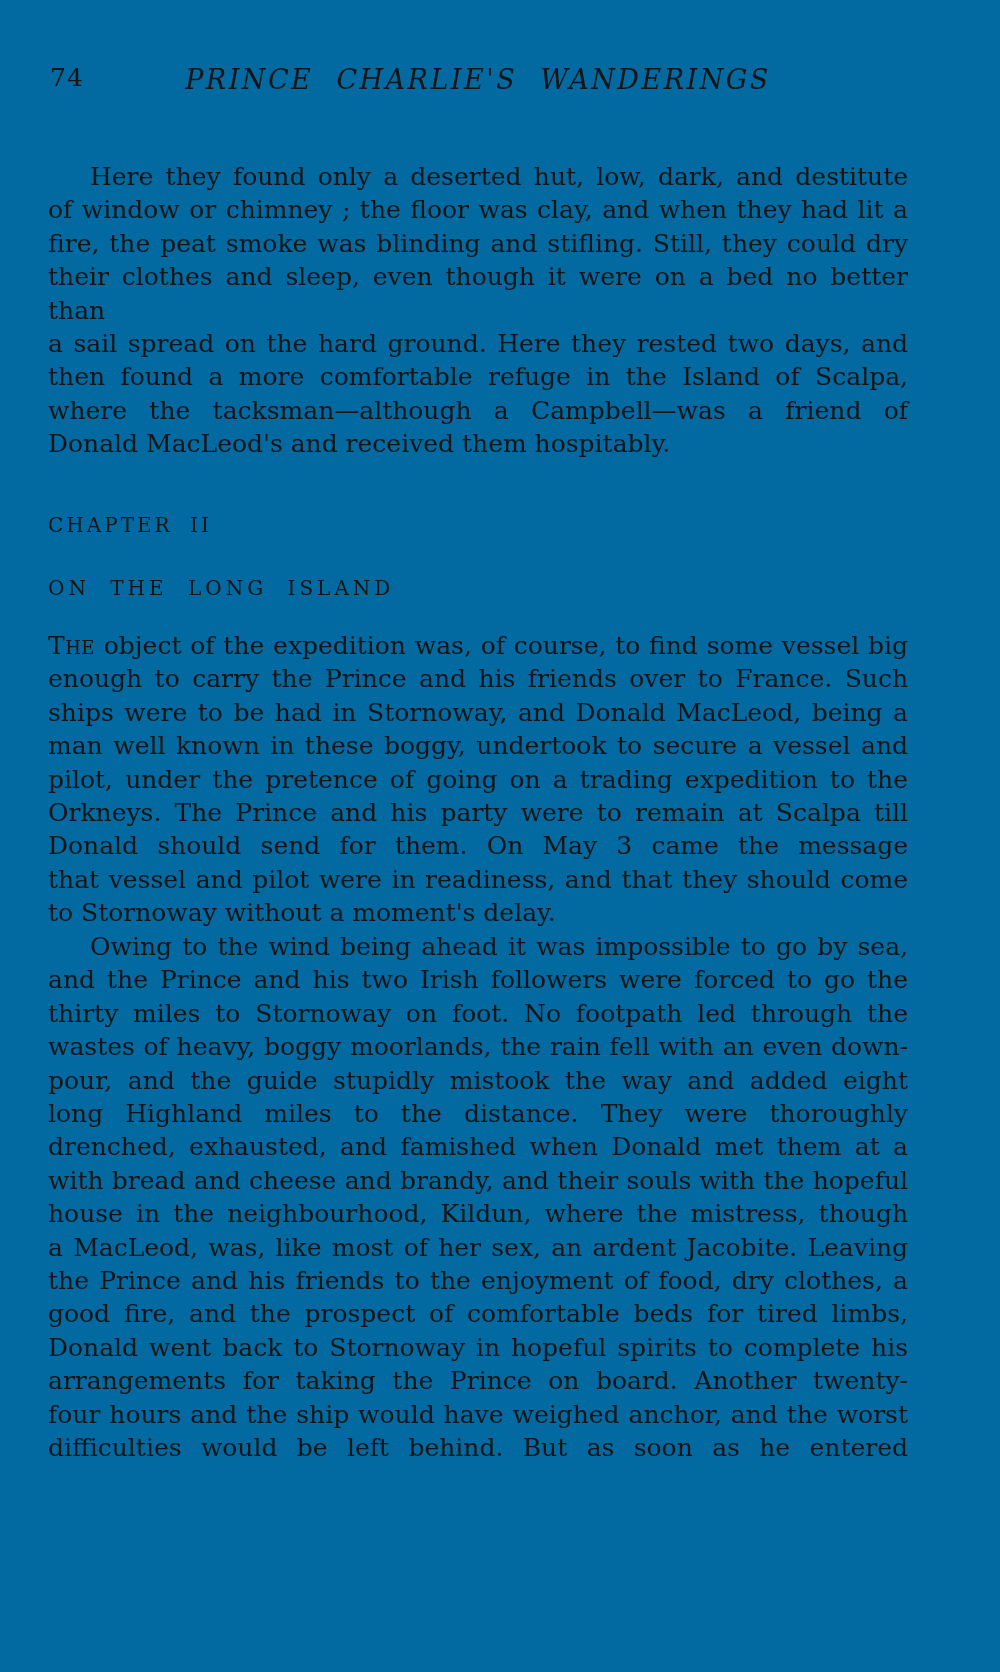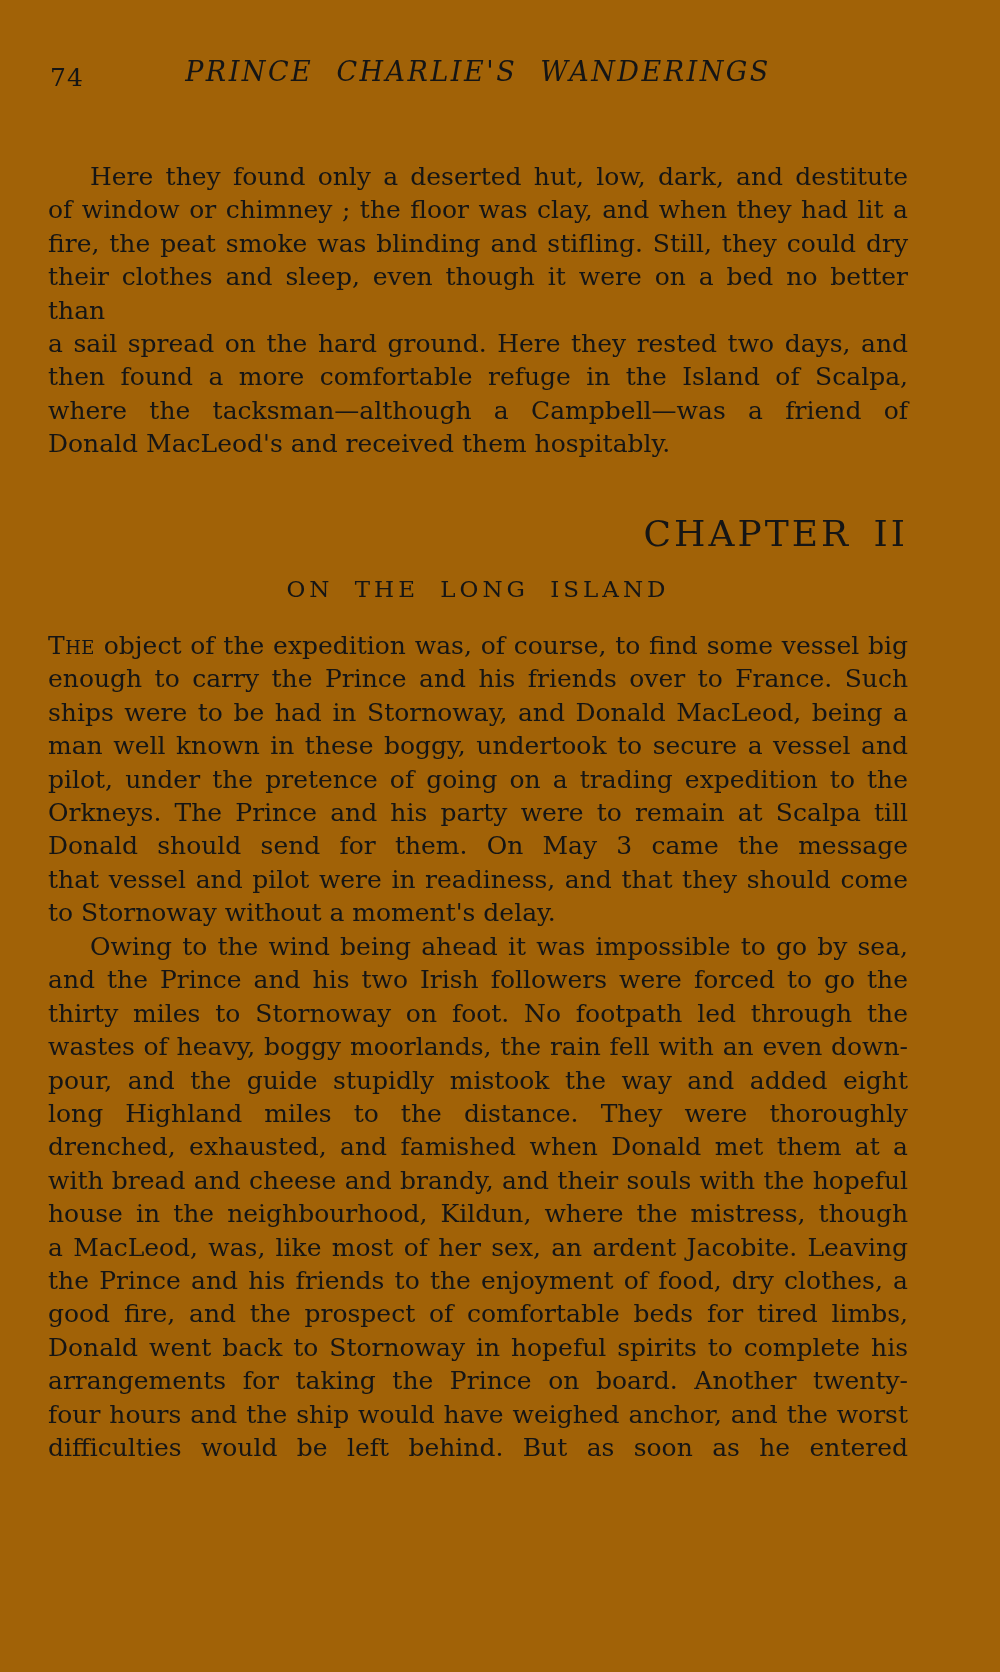--- a/index.html
+++ b/index.html
@@ -11,21 +11,21 @@
     width: 1000px;
     height: 1672px;
     position: relative;
     font-family: "DejaVu Serif", serif;
     color: #151515;
     overflow: hidden;
   }
   .sheet {
     position: absolute;
     inset: 0;
-    background: #a16207;
+    background: #0369a1;
   }
   .header {
     position: absolute;
     top: 56px;
     left: 48px;
     width: 860px;
     height: 40px;
   }
   .pagenum {
     position: absolute;
@@ -34,20 +34,21 @@
     font-size: 25px;
     letter-spacing: 1px;
   }
   .running-title {
     text-align: center;
     font-style: italic;
     font-size: 27px;
     letter-spacing: 2.5px;
     word-spacing: 12px;
     white-space: nowrap;
+    margin-top: 8px;
   }
   .para {
     position: absolute;
     left: 48px;
     width: 860px;
     font-size: 25px;
     line-height: 33.4px;
   }
   #para1 { top: 116px; margin-top: 44px; }
   #para2 { top: 629px; }
@@ -59,32 +60,32 @@
     white-space: normal;
   }
   .line.lastline { text-align-last: left; }
   .line.indent  { padding-left: 42px; }
   .lead-caps { font-variant: small-caps; letter-spacing: 0.5px; }
   .chapter-heading {
     position: absolute;
     top: 513px;
     left: 48px;
     width: 860px;
-    text-align: right;
-    font-size: 36px;
+    text-align: left;
+    font-size: 20px;
     letter-spacing: 3px;
     word-spacing: 8px;
   }
   .chapter-subtitle {
     position: absolute;
     top: 576px;
     left: 48px;
     width: 860px;
-    text-align: center;
-    font-size: 23px;
+    text-align: left;
+    font-size: 20px;
     letter-spacing: 4px;
     word-spacing: 10px;
   }
 </style>
 </head>
 <body>
 
 <div class="sheet">
 
   <div class="header">

